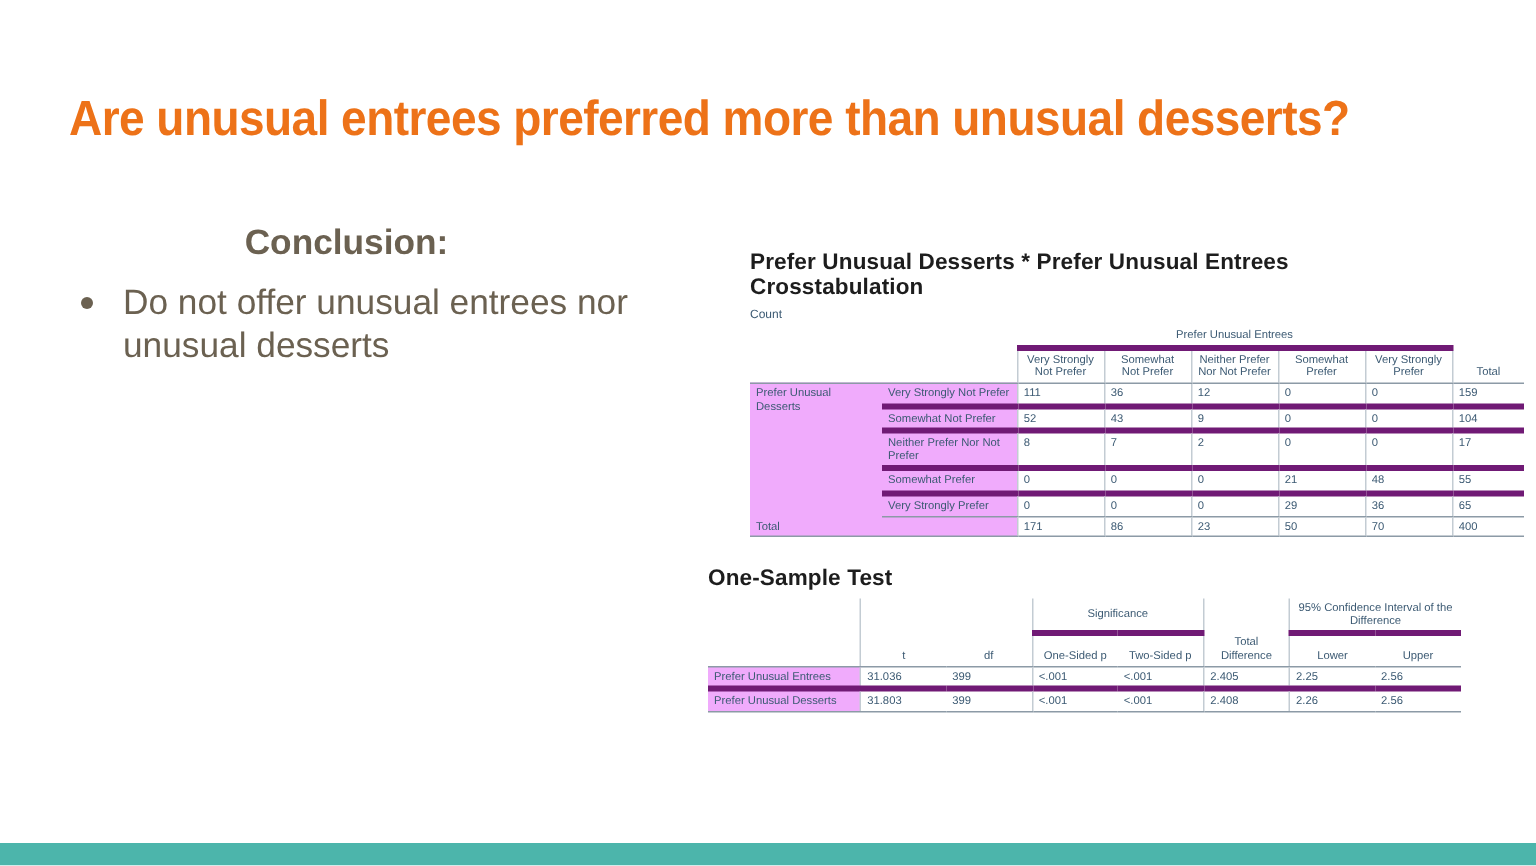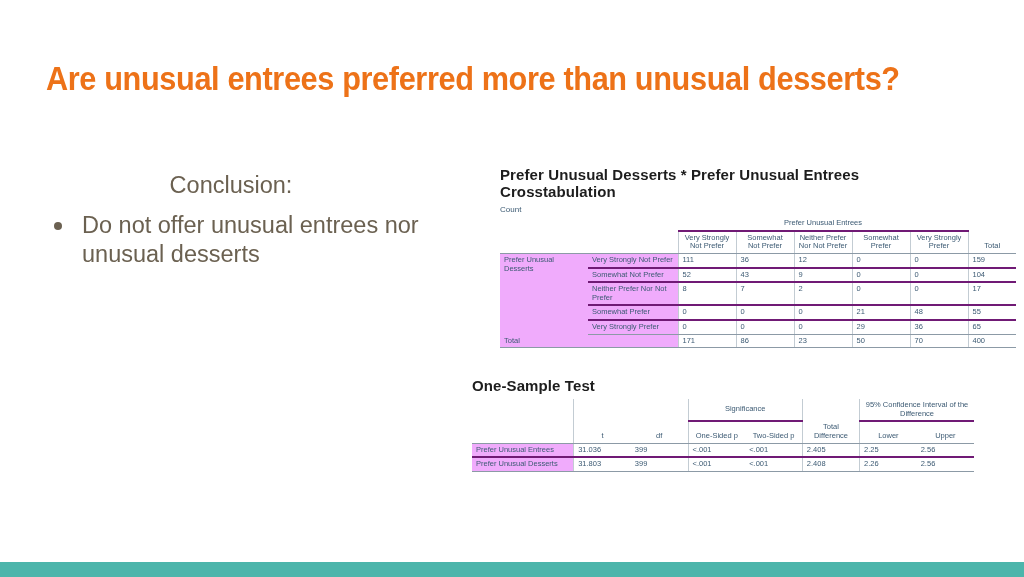--- a/index.html
+++ b/index.html
@@ -52,24 +52,24 @@
     height: 8px;
     border-radius: 50%;
     background: #6B6151;
     margin: 11px 20px 0 8px;
   }
   .bullet-text {
     flex: 1 1 auto;
   }
   #conclusion-heading {
     font-size: 23.5px;
-    font-weight: normal;
+    font-weight: bold;
     color: #6B6151;
     text-align: center;
-    margin: 24px 0 12px 0;
+    margin: 0 0 12px 0;
     padding-right: 50px;
   }
 
   
   .spss {
     position: absolute;
     color: #3C5A73;
   }
   .spss-title {
     font-size: 15px;
@@ -91,21 +91,21 @@
     width: 100%;
     table-layout: fixed;
   }
   table.spss-tbl td, table.spss-tbl th {
     padding: 2px 4px;
     font-weight: normal;
     vertical-align: middle;
     line-height: 1.15;
   }
   .hdr-bot { border-bottom: 1px solid #8c9aa6; }
-  .thin-bot { border-bottom: 2px solid #701a75; }
+  .thin-bot { border-bottom: 4px solid #701a75; }
   .tbl-bot { border-bottom: 1px solid #8c9aa6; }
   .vline-l { border-left: 1px solid #c3ccd3; }
   .ctr { text-align: center; }
   .rgt { text-align: left; margin-left: 32px; }
   .lft { text-align: left; }
   .shade { background: #f0abfc; }
   .span-hdr { text-align: center; }
 
   
   #crosstab-table { left: 500px; top: 166px; width: 474px; }

